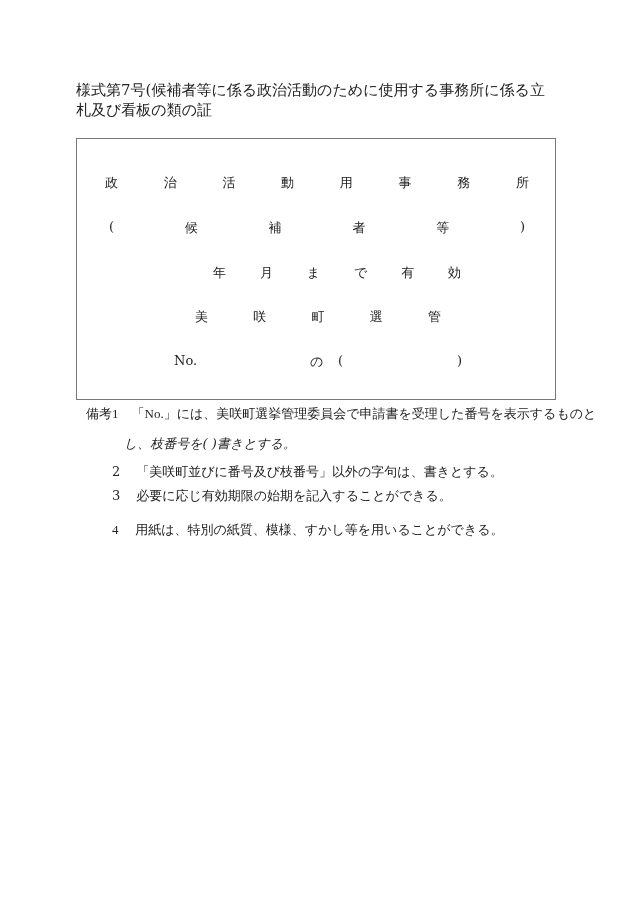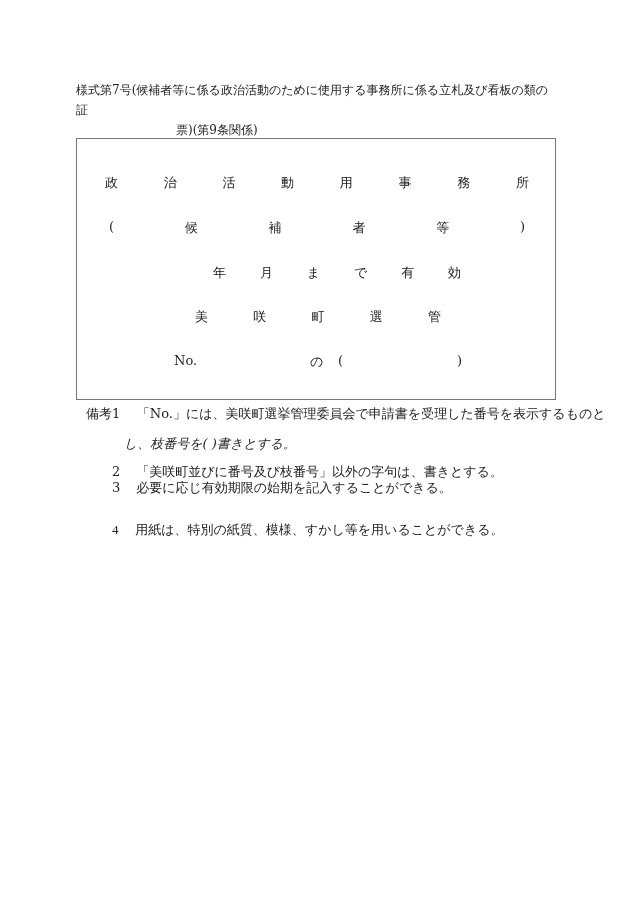--- a/index.html
+++ b/index.html
@@ -1,47 +1,46 @@
 <!DOCTYPE html>
 <html><head>
 <meta charset="utf-8">
 <style>
   html, body { margin:0; padding:0; background:#ffffff; }
   body { width:630px; height:916px; position:relative; overflow:hidden;
          font-family:"DejaVu Serif","Liberation Serif",serif; color:#222; }
-  .title { position:absolute; left:76px; top:80px; font-size:12px; line-height:20px; width:480px; }
+  .title { position:absolute; left:76px; top:80px; font-size:15px; line-height:20px; width:480px; }
   .title .l2 { padding-left:100px; display:block; }
   .frame { position:absolute; left:76px; top:138px; width:480px; height:262px;
            border:1.5px solid #777; box-sizing:border-box; }
   .row { position:absolute; display:flex; justify-content:space-between; font-size:13px; }
   .row span { display:inline-block; }
   .r1 { left:28px; right:26px; top:35px; }
   .r2 { left:32px; right:30px; top:80px; }
   .r3 { left:136px; right:94px; top:125px; }
   .r4 { left:118px; right:114px; top:169px; }
   .r5 { left:97px; top:214px; font-size:13px; position:absolute; width:300px; }
   .r5 .no { position:absolute; left:0; }
   .r5 .of { position:absolute; left:136px; }
   .r5 .lp { position:absolute; left:164px; }
   .r5 .rp { position:absolute; left:283px; }
   .notes { position:absolute; left:86px; top:405px; width:470px; font-size:13px; }
   .note { position:absolute; white-space:nowrap; }
-  .n1a { left:0; top:0; }
+  .n1a { left:0; top:0;font-family:Liberation Serif, serif; }
   .n1b { left:38px; top:30px;font-style:italic; }
   .n2 { left:26px; top:58px; }
-  .n3 { left:26px; top:74px; }
+  .n3 { left:26px; top:82px; }
   .n4 { left:26px; top:116px;font-family:Liberation Serif, serif; }
   .num { display:inline-block; width:20px; }
 </style>
 </head>
 <body>
 
 <div class="title">
   <span>様式第7号(候補者等に係る政治活動のために使用する事務所に係る立札及び看板の類の証</span>
-  <span class="l2">票)(第9条関係)</span>
 </div>
 
 <div class="frame">
   <div class="row r1">
     <span>政</span>
     <span>治</span>
     <span>活</span>
     <span>動</span>
     <span>用</span>
     <span>事</span>

